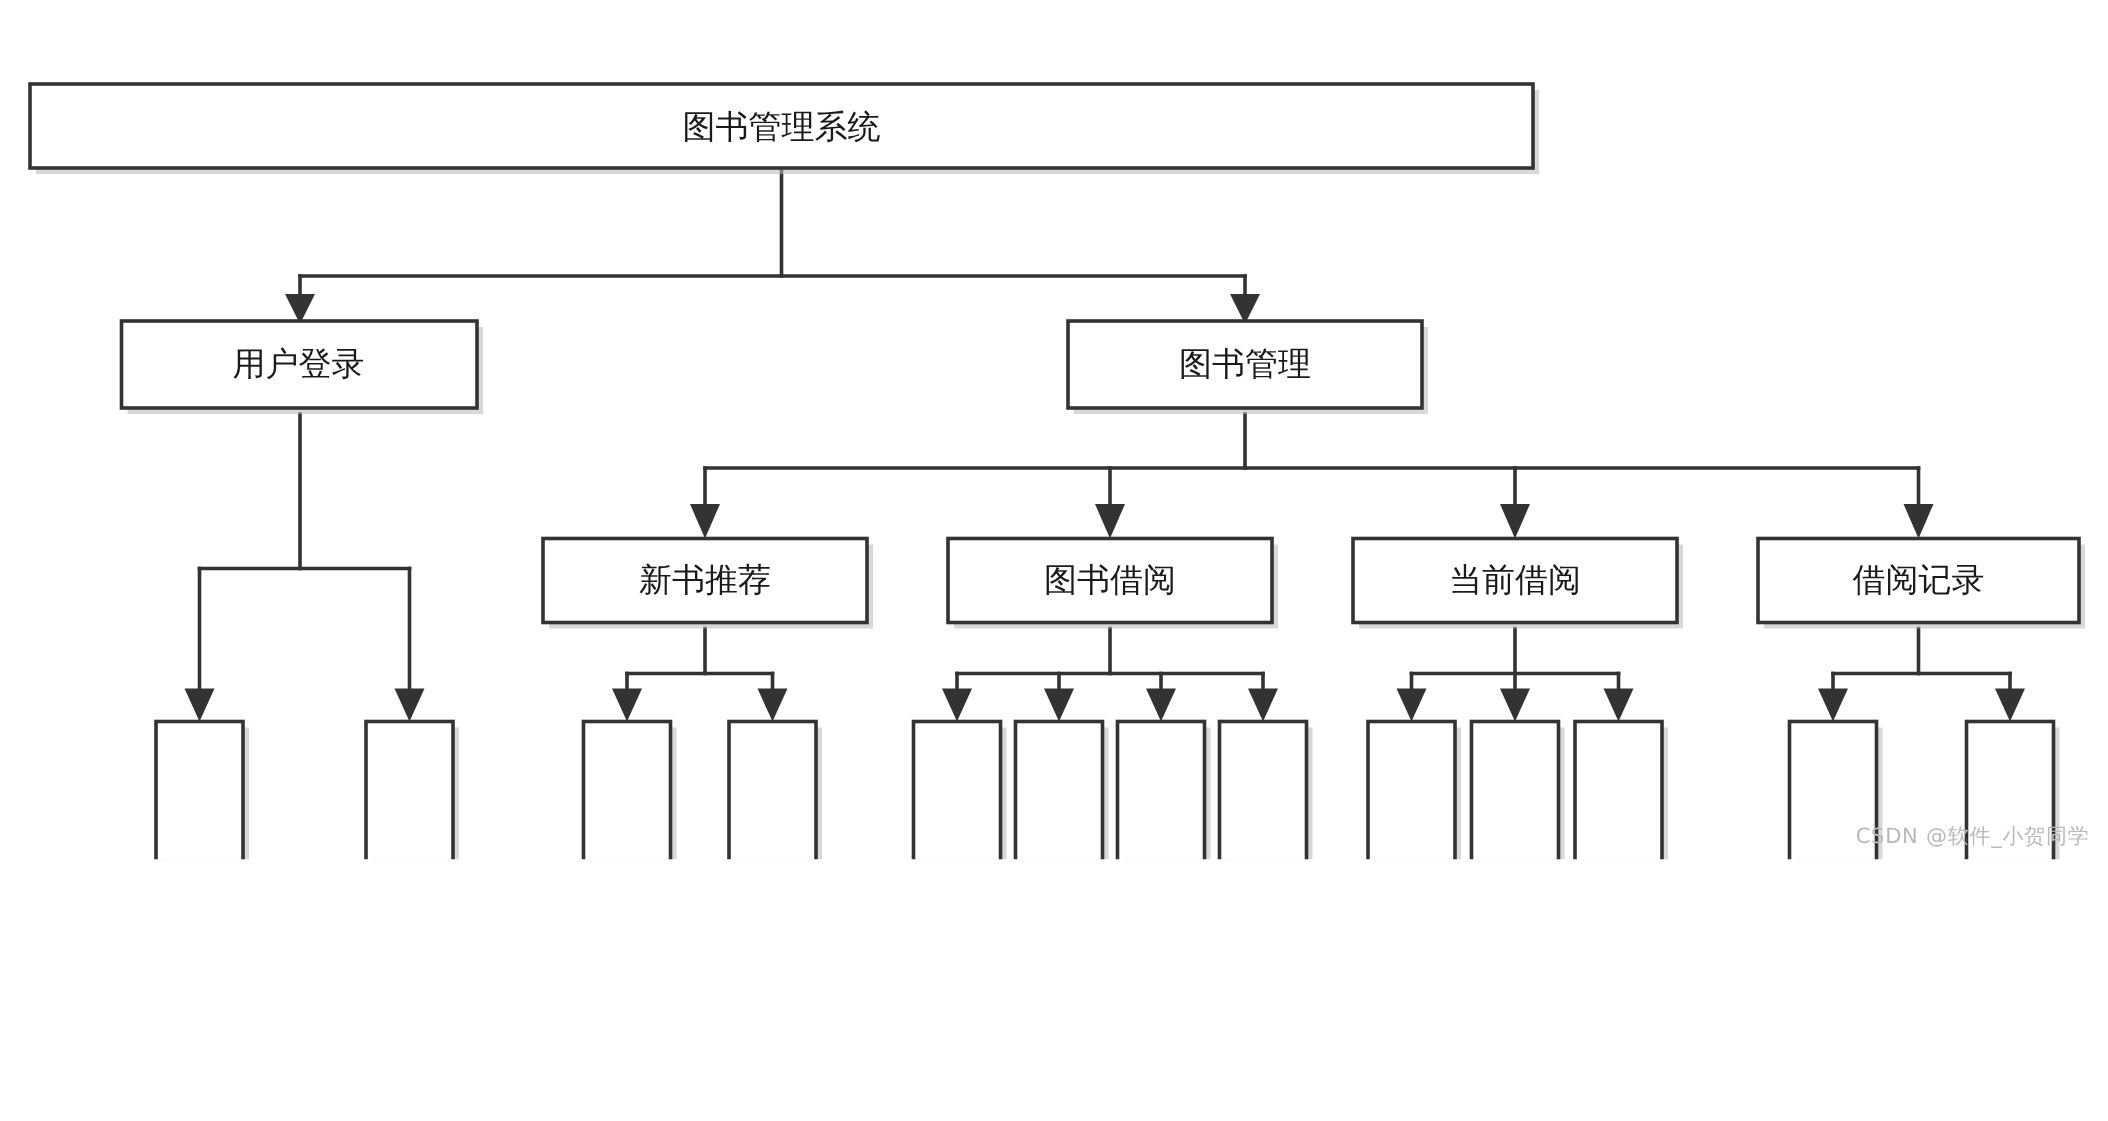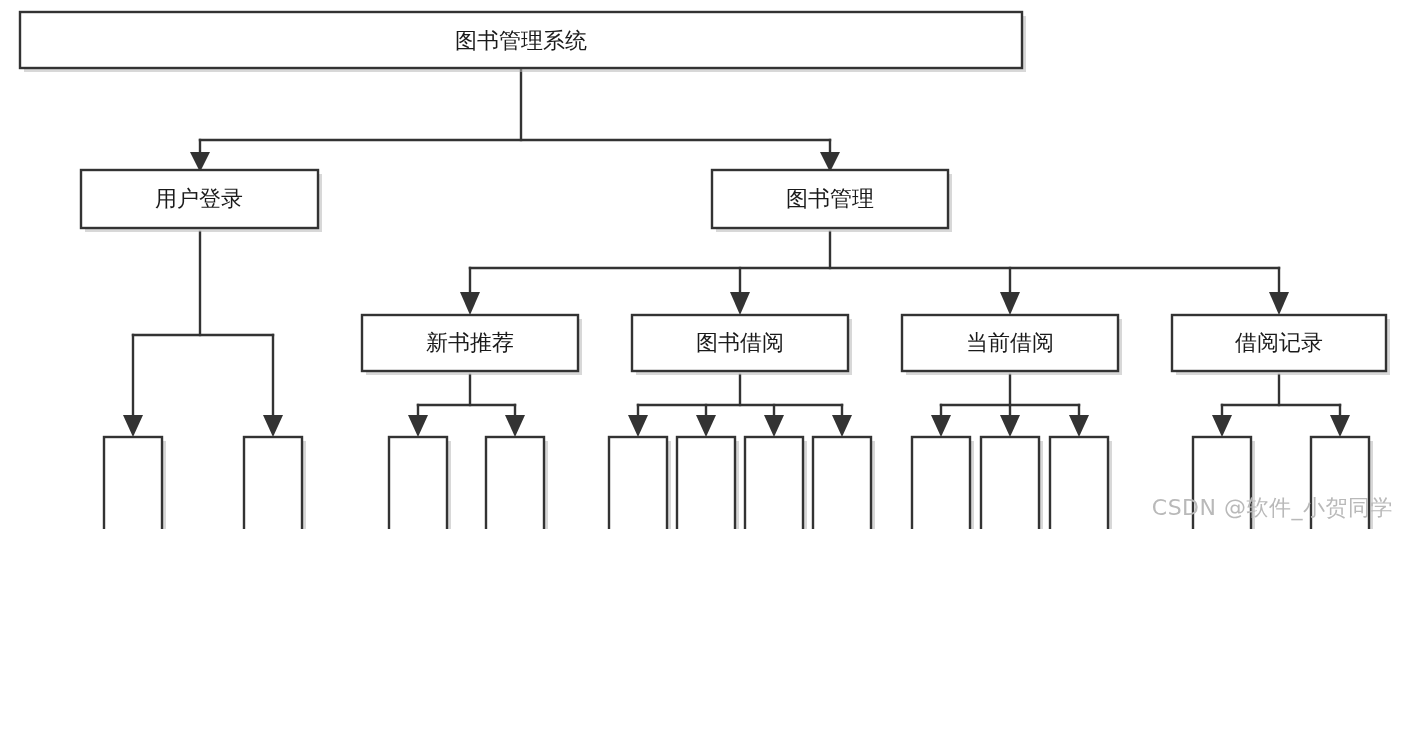--- a/index.html
+++ b/index.html
@@ -8,20 +8,21 @@
     padding: 0;
     background: #ffffff;
   }
   #stage {
     position: relative;
     width: 1405px;
     height: 529px;
     background: #ffffff;
     overflow: hidden;
     font-family: "DejaVu Sans", "Liberation Sans", sans-serif;
+    margin-top: 44px;
   }
   svg#diagram {
     position: absolute;
     left: 0;
     top: 0;
     width: 1405px;
     height: 747px;
     display: block;
   }
   .node-rect {
@@ -66,21 +67,21 @@
     text-align: center;
     white-space: nowrap;
     pointer-events: none;
     user-select: none;
   }
   .watermark {
     position: absolute;
     right: 12px;
     bottom: 6px;
     font-family: "DejaVu Sans", "Liberation Sans", sans-serif;
-    font-size: 22px;
+    font-size: 14px;
     color: #b9b9b9;
     letter-spacing: .5px;
     white-space: nowrap;
   }
 </style>
 </head>
 <body>
 
 <div id="stage">
 

